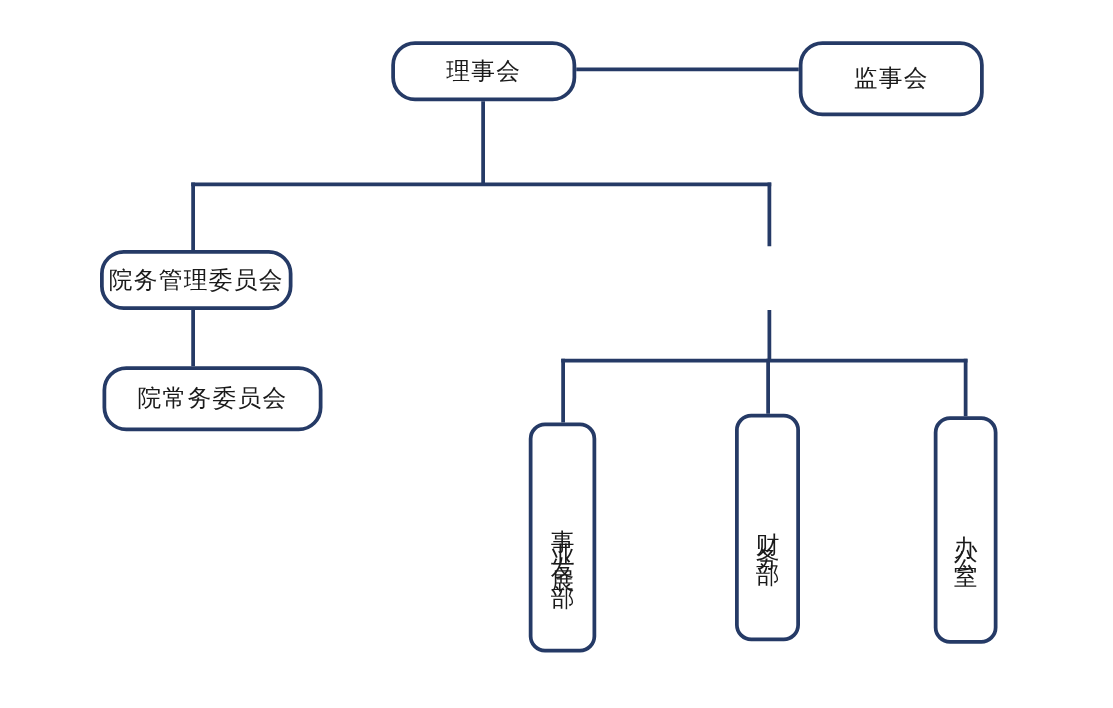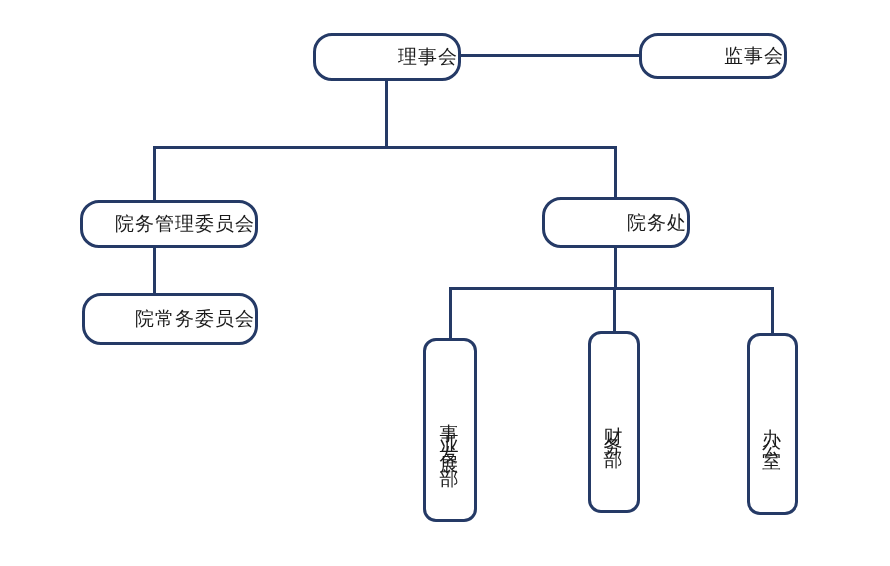--- a/index.html
+++ b/index.html
@@ -25,37 +25,37 @@
     background: var(--box-fill);
     border: 3px solid var(--line);
     display: flex;
     align-items: center;
     justify-content: center;
     color: var(--text);
     font-size: 19px;
     letter-spacing: 1px;
     z-index: 2;
   }
-  .node.h { border-radius: 19px; justify-content: flex-end; }
+  .node.h { border-radius: 19px; }
   .node.v { border-radius: 13px; }
   .node.v .label {
     writing-mode: vertical-rl;
     text-orientation: upright;
     letter-spacing: 11px;
     margin-bottom: -11px;
   }
   .conn {
     position: absolute;
     background: var(--line);
     z-index: 1;
   }
   
   #node-board        { left: 313px; top: 33px;  width: 148px; height: 48px; }
-  #node-supervisors  { left: 639px; top: 33px;  width: 148px; height: 46px; }
-  #node-mgmt         { left: 80px;  top: 200px; width: 178px; height: 48px; }
+  #node-supervisors  { left: 639px; top: 33px;  width: 148px; height: 60px; }
+  #node-mgmt         { left: 80px;  top: 200px; width: 154px; height: 48px; }
   #node-standing     { left: 82px;  top: 293px; width: 176px; height: 52px; }
   #node-affairs      { left: 542px; top: 197px; width: 148px; height: 51px; }
   #node-bizdev       { left: 423px; top: 338px; width: 54px;  height: 184px; }
   #node-finance      { left: 588px; top: 331px; width: 52px;  height: 182px; }
   #node-office       { left: 747px; top: 333px; width: 51px;  height: 182px; }
   
   #conn-board-supervisors { left: 461px; top: 54px;  width: 178px; height: 3px; }
   #conn-board-down        { left: 385px; top: 81px;  width: 3px;   height: 66px; }
   #conn-tier2-h           { left: 153px; top: 146px; width: 464px; height: 3px; }
   #conn-mgmt-drop         { left: 153px; top: 146px; width: 3px;   height: 54px; }
@@ -93,23 +93,20 @@
   </div>
 
   <div class="node h" id="node-mgmt">
     <span class="label">院务管理委员会</span>
   </div>
 
   <div class="node h" id="node-standing">
     <span class="label">院常务委员会</span>
   </div>
 
-  <div class="node h" id="node-affairs">
-    <span class="label">院务处</span>
-  </div>
 
   <div class="node v" id="node-bizdev">
     <span class="label">事业发展部</span>
   </div>
 
   <div class="node v" id="node-finance">
     <span class="label">财务部</span>
   </div>
 
   <div class="node v" id="node-office">

